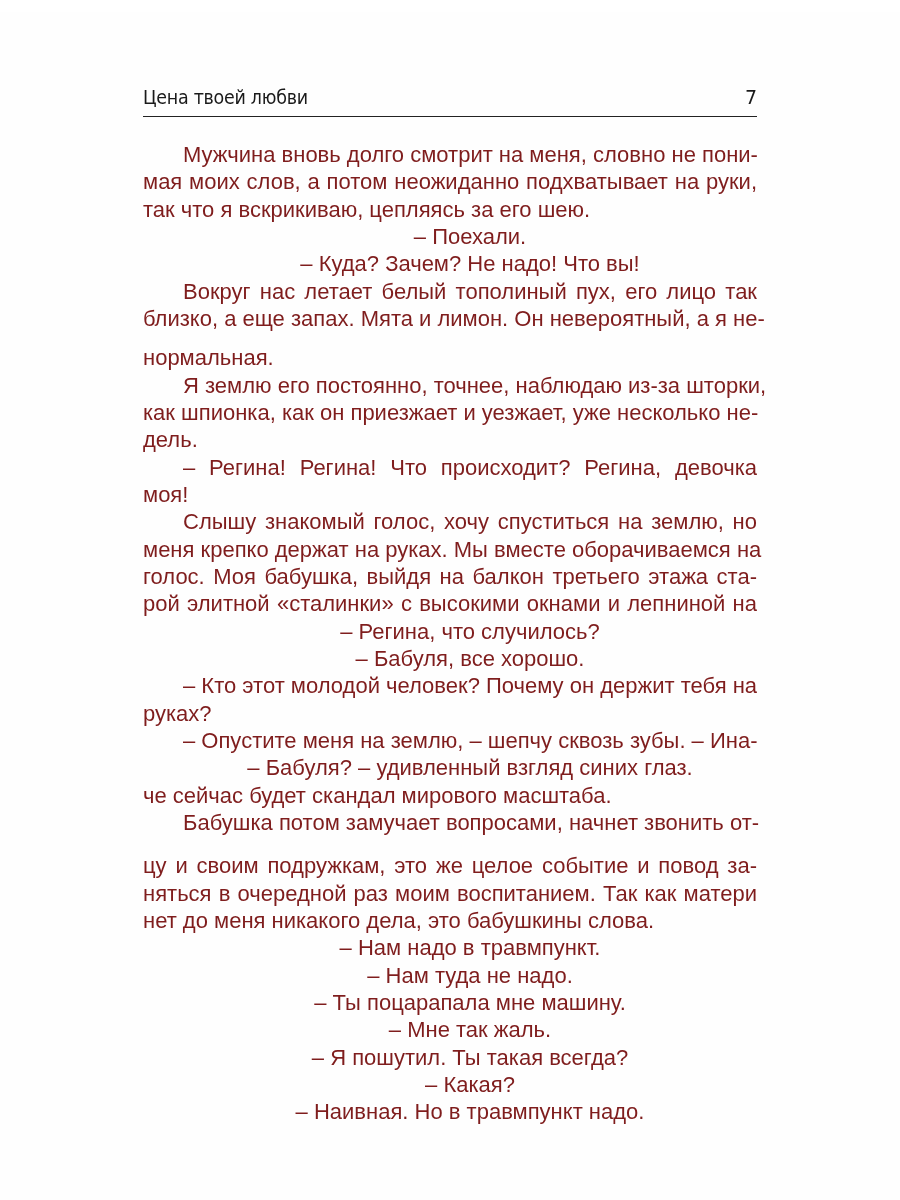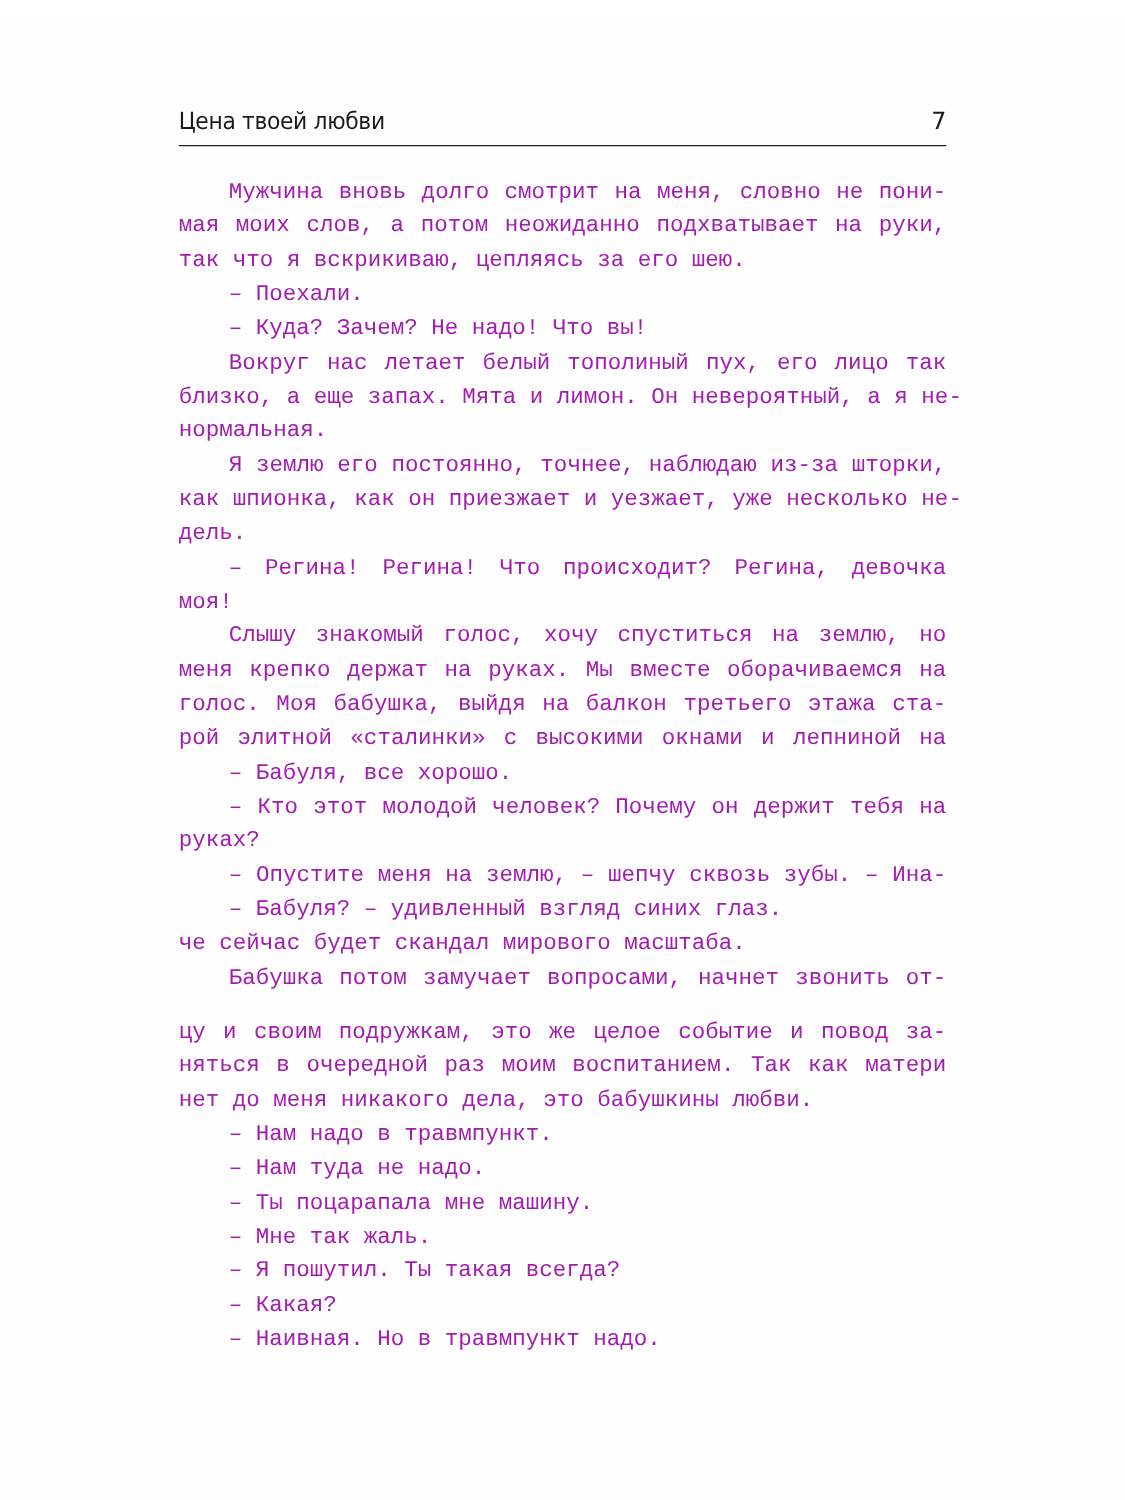--- a/index.html
+++ b/index.html
@@ -2,63 +2,64 @@
 <html><head>
 <meta charset="utf-8">
 <style>
   html, body { margin:0; padding:0; background:#ffffff; }
   body { width:900px; height:1200px; position:relative; overflow:hidden; }
   .page { position:absolute; left:0; top:12px; width:900px; height:1200px; background:#fefefe; }
   .header { position:absolute; left:143px; top:74px; width:614px; height:30px; }
   .running-title { position:absolute; left:0; top:0; font-family:"DejaVu Sans", sans-serif; font-size:19px; color:#1a1a1a; letter-spacing:-0.3px; transform:scaleX(0.92); transform-origin:left top; white-space:nowrap; }
   .page-number { position:absolute; right:0; top:0; font-family:"DejaVu Sans", sans-serif; font-size:19px; color:#1a1a1a; }
   .rule { position:absolute; left:143px; top:104px; width:614px; height:0; border-top:1.4px solid #222; }
-  .body { position:absolute; left:143px; top:129px; width:614px; font-family:Liberation Mono, monospace; font-size:18px; color:#a21caf; }
+  .body { position:absolute; left:143px; top:129px; width:614px; font-family:Liberation Sans, sans-serif; font-size:22px; color:#7f1d1d; }
   .line { height:27.34px; line-height:27.34px; white-space:nowrap; }
   .line.justify { text-align:justify; text-align-last:justify; }
-  .line.indent { padding-left:40px; }
+  .line.indent { padding-left:40px;text-align:center; }
 </style>
 </head>
 <body>
 
 <div class="page">
   <div class="header">
     <span class="running-title">Цена твоей любви</span>
     <span class="page-number">7</span>
   </div>
   <div class="rule"></div>
 
   <div class="body" id="body-text">
     <div class="line indent justify" style="white-space: nowrap;">Мужчина вновь долго смотрит на меня, словно не пони-</div>
     <div class="line justify" style="white-space: nowrap;">мая моих слов, а потом неожиданно подхватывает на руки,</div>
     <div class="line" style="white-space: nowrap;">так что я вскрикиваю, цепляясь за его шею.</div>
     <div class="line indent" style="white-space: nowrap;">– Поехали.</div>
     <div class="line indent" style="white-space: nowrap;">– Куда? Зачем? Не надо! Что вы!</div>
     <div class="line indent justify" style="white-space: nowrap;">Вокруг нас летает белый тополиный пух, его лицо так</div>
     <div class="line justify" style="white-space: nowrap;">близко, а еще запах. Мята и лимон. Он невероятный, а я не-</div>
-    <div class="line" style="white-space: nowrap;">нормальная.</div>
+    <div class="line" style="white-space: nowrap; margin-top: 12px;">нормальная.</div>
     <div class="line indent justify" style="white-space: nowrap;">Я землю его постоянно, точнее, наблюдаю из-за шторки,</div>
     <div class="line justify" style="white-space: nowrap;">как шпионка, как он приезжает и уезжает, уже несколько не-</div>
     <div class="line" style="white-space: nowrap;">дель.</div>
     <div class="line indent justify" style="white-space: nowrap;">– Регина! Регина! Что происходит? Регина, девочка</div>
     <div class="line" style="white-space: nowrap;">моя!</div>
     <div class="line indent justify" style="white-space: nowrap;">Слышу знакомый голос, хочу спуститься на землю, но</div>
     <div class="line justify" style="white-space: nowrap;">меня крепко держат на руках. Мы вместе оборачиваемся на</div>
     <div class="line justify" style="white-space: nowrap;">голос. Моя бабушка, выйдя на балкон третьего этажа ста-</div>
     <div class="line justify" style="white-space: nowrap;">рой элитной «сталинки» с высокими окнами и лепниной на</div>
+    <div class="line indent" style="white-space: nowrap;">– Регина, что случилось?</div>
     <div class="line indent" style="white-space: nowrap;">– Бабуля, все хорошо.</div>
     <div class="line indent justify" style="white-space: nowrap;">– Кто этот молодой человек? Почему он держит тебя на</div>
     <div class="line" style="white-space: nowrap;">руках?</div>
     <div class="line indent justify" style="white-space: nowrap;">– Опустите меня на землю, – шепчу сквозь зубы. – Ина-</div>
     <div class="line indent" style="white-space: nowrap;">– Бабуля? – удивленный взгляд синих глаз.</div>
     <div class="line" style="white-space: nowrap;">че сейчас будет скандал мирового масштаба.</div>
     <div class="line indent justify" style="white-space: nowrap;">Бабушка потом замучает вопросами, начнет звонить от-</div>
     <div class="line justify" style="white-space: nowrap; margin-top: 16px;">цу и своим подружкам, это же целое событие и повод за-</div>
     <div class="line justify" style="white-space: nowrap;">няться в очередной раз моим воспитанием. Так как матери</div>
-    <div class="line" style="white-space: nowrap;">нет до меня никакого дела, это бабушкины любви.</div>
+    <div class="line" style="white-space: nowrap;">нет до меня никакого дела, это бабушкины слова.</div>
     <div class="line indent" style="white-space: nowrap;">– Нам надо в травмпункт.</div>
     <div class="line indent" style="white-space: nowrap;">– Нам туда не надо.</div>
     <div class="line indent" style="white-space: nowrap;">– Ты поцарапала мне машину.</div>
     <div class="line indent" style="white-space: nowrap;">– Мне так жаль.</div>
     <div class="line indent" style="white-space: nowrap;">– Я пошутил. Ты такая всегда?</div>
     <div class="line indent" style="white-space: nowrap;">– Какая?</div>
     <div class="line indent" style="white-space: nowrap;">– Наивная. Но в травмпункт надо.</div>
   </div>
 </div>
 

